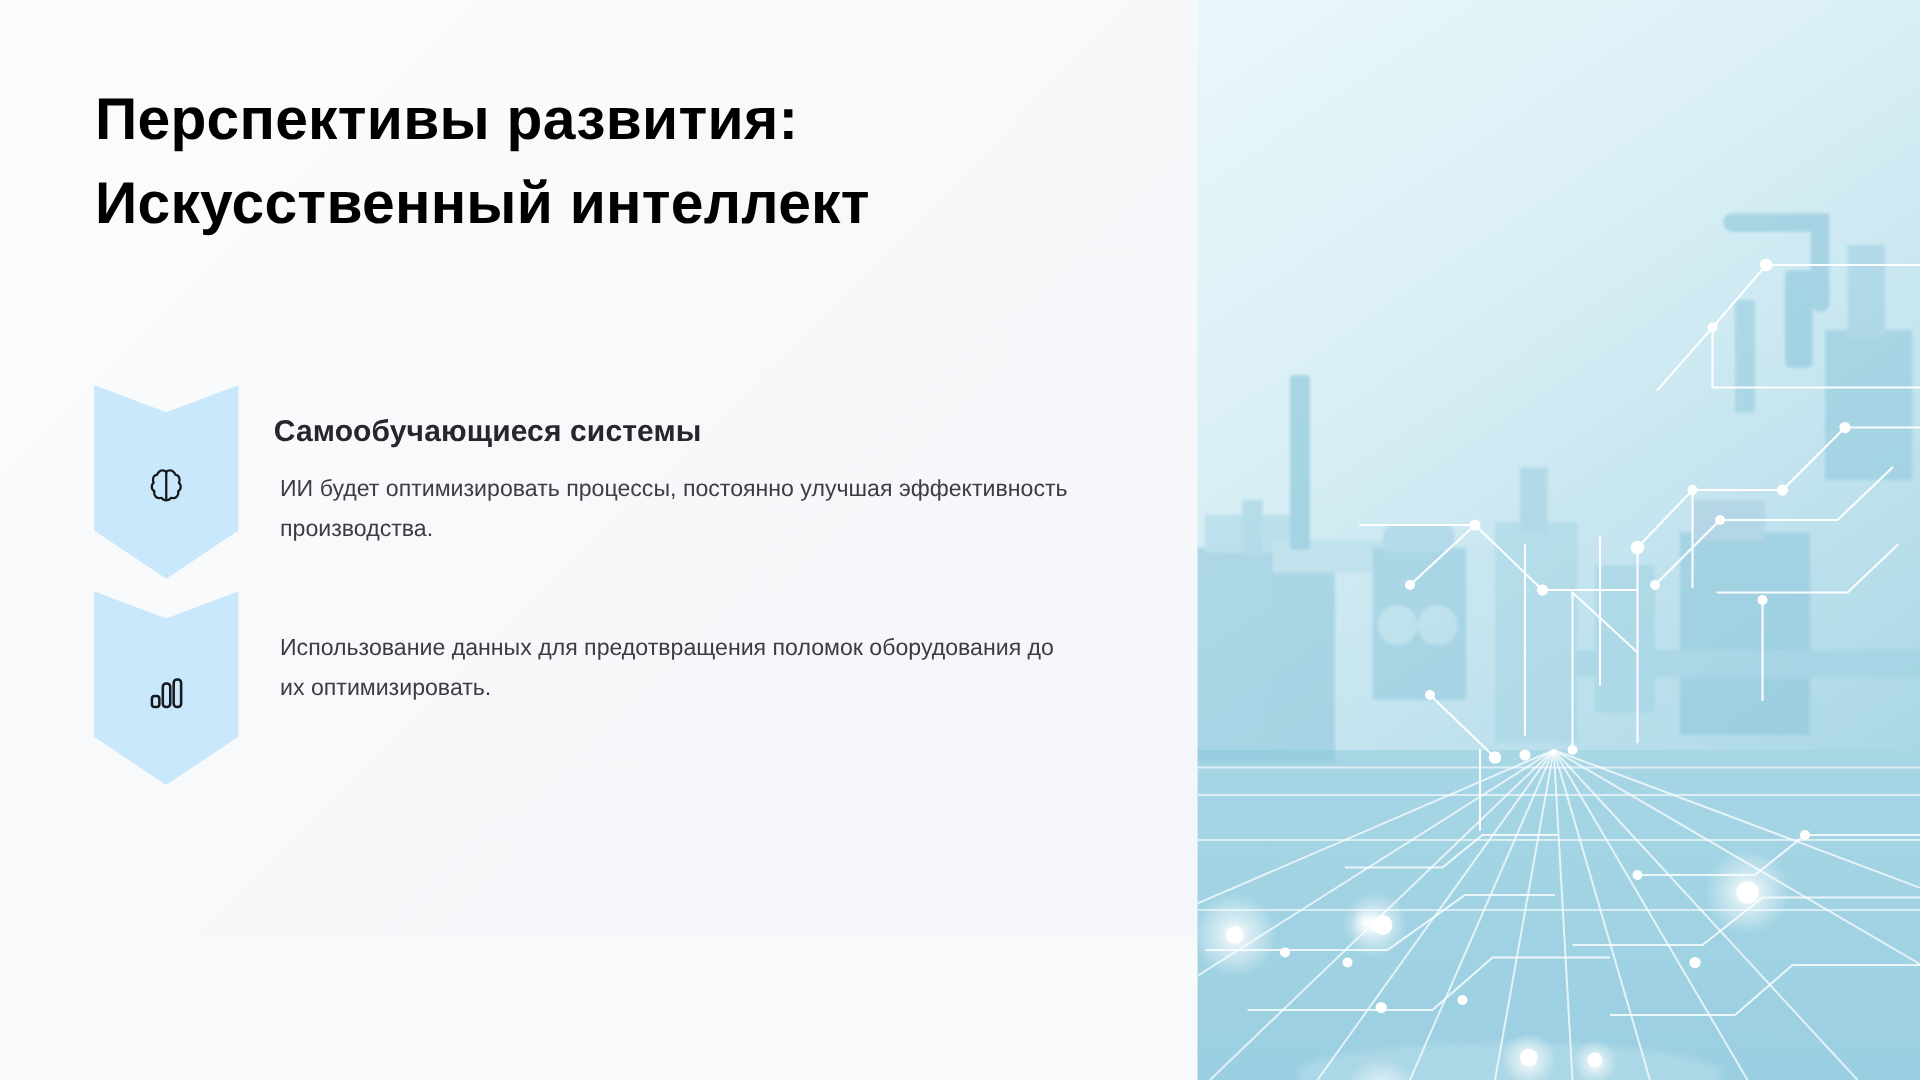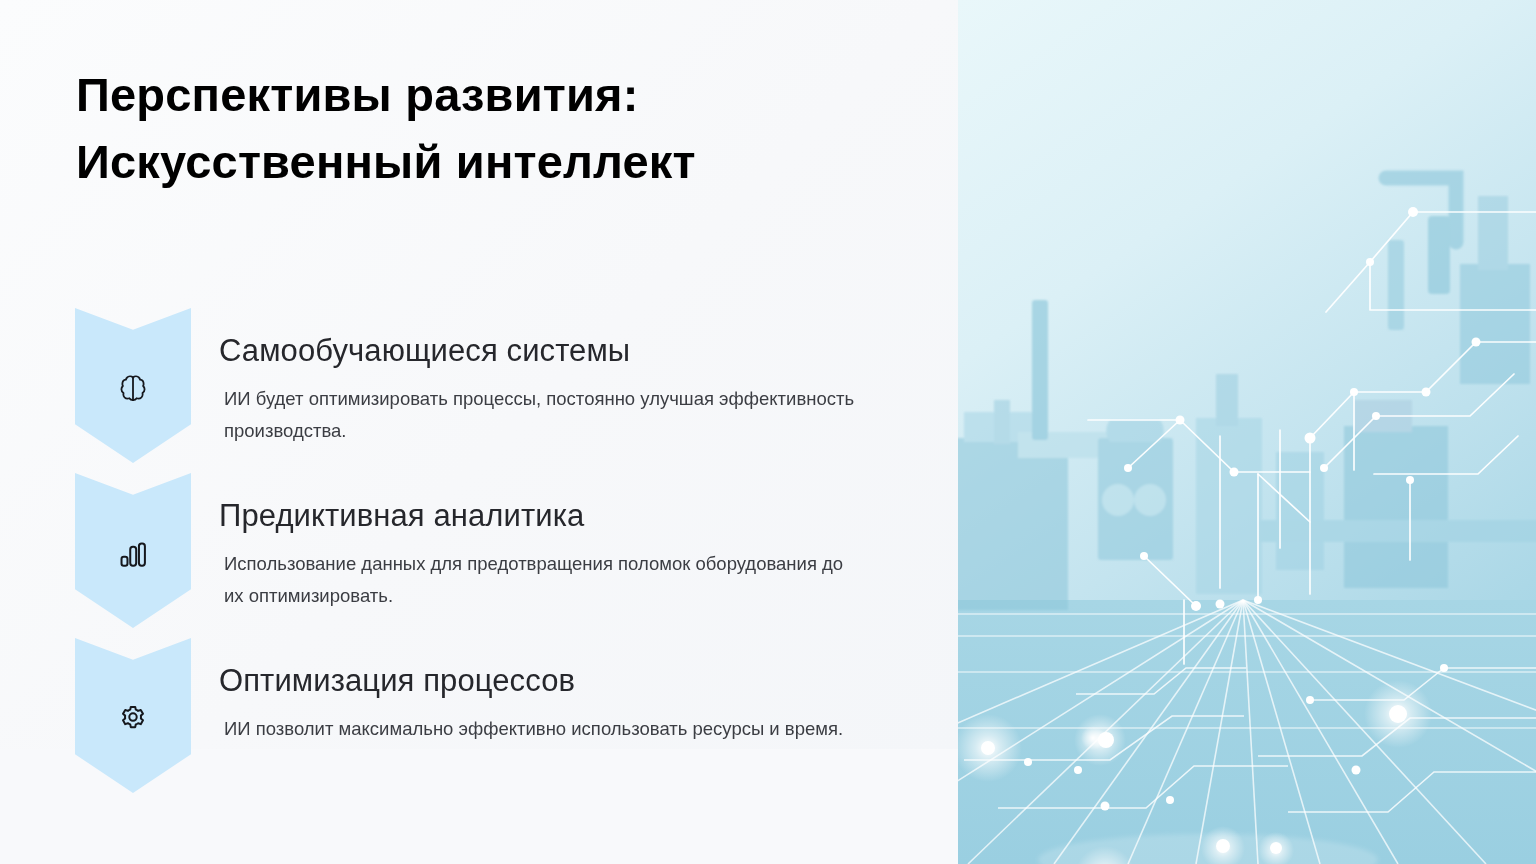--- a/index.html
+++ b/index.html
@@ -83,22 +83,22 @@
   .chevron-icon svg { display: block; width: 100%; height: 100%; }
 
   .feature-text {
     position: absolute;
     left: 219px;
     top: 24px;
     width: 660px;
   }
   .feature-title {
     margin: 0 0 14px 0;
-    font-size: 31px;
-    font-weight: 400;
+    font-size: 24px;
+    font-weight: 700;
     letter-spacing: 0.1px;
     color: #26272c;
     line-height: 1.2;
   }
   .feature-desc {
     margin: 5px;
     font-size: 18.5px;
     line-height: 1.72;
     font-weight: 400;
     color: #3b3d43;
@@ -157,39 +157,24 @@
         <div class="chevron">
           <span class="chevron-icon">
             <svg viewBox="0 0 32 32" fill="none" stroke="currentColor" stroke-width="1.9" stroke-linecap="round" stroke-linejoin="round">
               <rect x="5.2" y="18.6" width="5.6" height="8.4" rx="2.1"></rect>
               <rect x="13.4" y="9.2" width="5.6" height="17.8" rx="2.5"></rect>
               <rect x="21.6" y="6.2" width="5.6" height="20.8" rx="2.5"></rect>
             </svg>
           </span>
         </div>
         <div class="feature-text">
-          <h2 class="feature-title">Предиктивная аналитика</h2>
           <p class="feature-desc">Использование данных для предотвращения поломок оборудования до их оптимизировать.</p>
         </div>
       </div>
 
-      <div class="feature-row">
-        <div class="chevron">
-          <span class="chevron-icon">
-            <svg viewBox="0 0 32 32" fill="none" stroke="currentColor" stroke-width="1.9" stroke-linecap="round" stroke-linejoin="round">
-              <path d="M13.9 4.6h4.2l.5 2.6c.8.26 1.55.66 2.2 1.16l2.5-.9 2.1 3.64-2 1.72c.08.43.12.88.12 1.33s-.04.9-.12 1.33l2 1.72-2.1 3.64-2.5-.9c-.65.5-1.4.9-2.2 1.16l-.5 2.6h-4.2l-.5-2.6a8.3 8.3 0 0 1-2.2-1.16l-2.5.9-2.1-3.64 2-1.72a7.9 7.9 0 0 1 0-2.66l-2-1.72 2.1-3.64 2.5.9c.65-.5 1.4-.9 2.2-1.16z"></path>
-              <circle cx="16" cy="14.15" r="3.5"></circle>
-            </svg>
-          </span>
-        </div>
-        <div class="feature-text">
-          <h2 class="feature-title">Оптимизация процессов</h2>
-          <p class="feature-desc">ИИ позволит максимально эффективно использовать ресурсы и время.</p>
-        </div>
-      </div>
 
     </div>
   </div>
 
   <div class="right-panel">
     <svg class="illustration" viewBox="0 0 578 864" preserveAspectRatio="xMidYMid slice">
       <defs>
         <linearGradient id="skyGrad" x1="0" y1="0" x2="0.45" y2="1">
           <stop offset="0%" stop-color="#e9f7fa"></stop>
           <stop offset="35%" stop-color="#dbf0f6"></stop>

